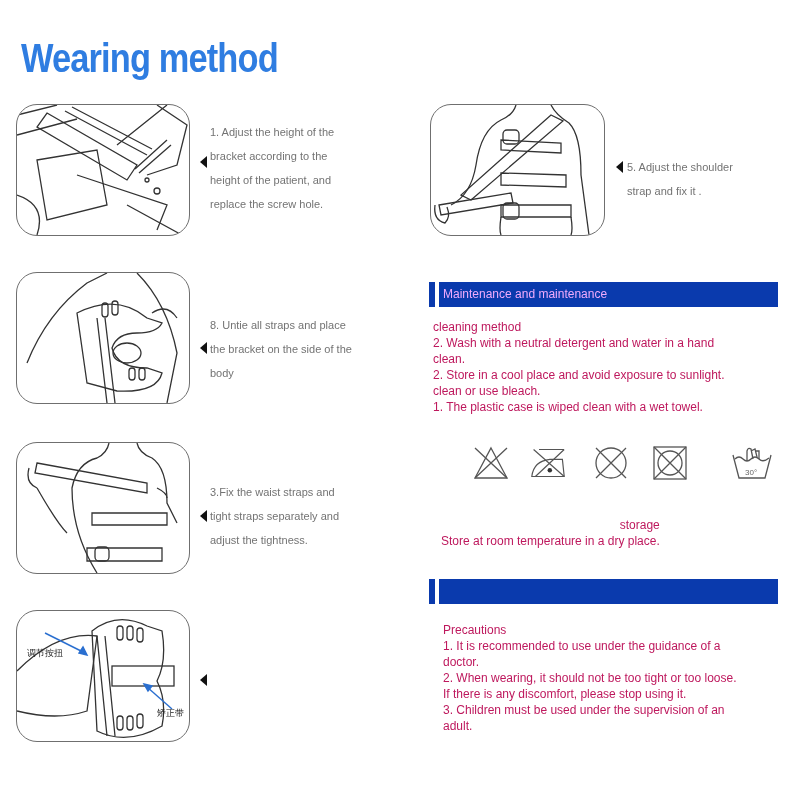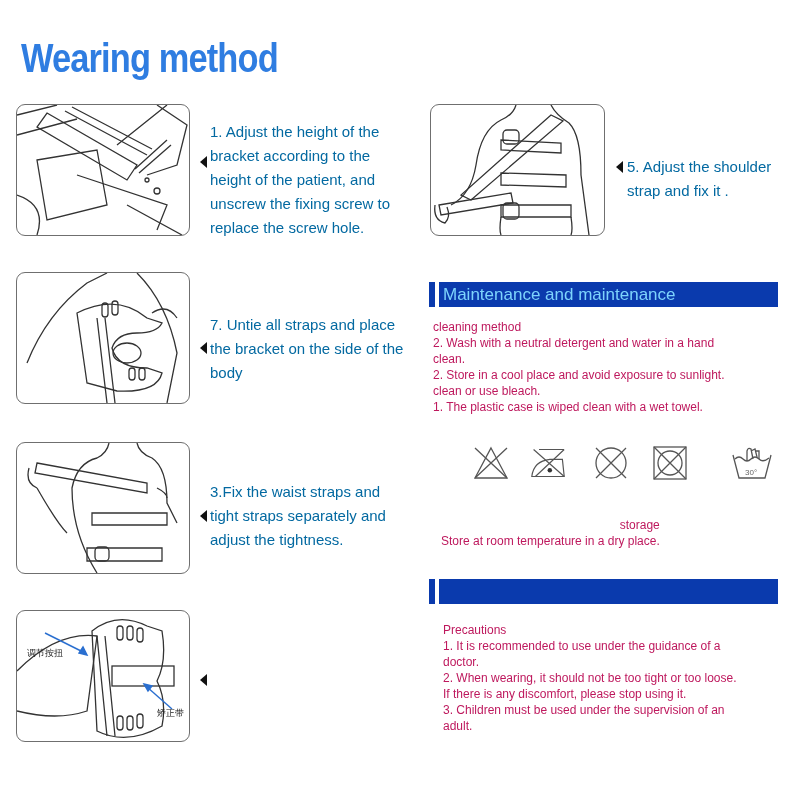--- a/index.html
+++ b/index.html
@@ -1,28 +1,28 @@
 <!DOCTYPE html>
 <html><head>
 <meta charset="utf-8">
 <style>
   html, body { margin:0; padding:0; background:#ffffff; }
   body { width:800px; height:800px; position:relative; overflow:hidden;
          font-family:"Liberation Sans", sans-serif; color:#1a1a1a; }
   .title { position:absolute; left:21px; top:36px; font-family:"Liberation Sans", sans-serif;
            font-weight:bold; font-size:40px; color:#2f7de1; letter-spacing:-1px;
            transform:scaleX(0.86); transform-origin:left top; white-space:nowrap; }
-  .panel { position:absolute; border:1.5px solid #6f6f6f; border-radius:9px; background:#fff; overflow:hidden; }
+  .panel { position:absolute; border:1.5px solid #6f6f6f; border-radius:21px; background:#fff; overflow:hidden; }
   .panel svg { width:100%; height:100%; display:block; }
-  .step { position:absolute; font-size:15px; line-height:24px; color:#0369a1; }
+  .step { position:absolute; font-size:11px; line-height:24px; color:#737373; }
   .pointer { position:absolute; width:0; height:0; border-top:6px solid transparent;
              border-bottom:6px solid transparent; border-right:7px solid #111; }
   .bar { position:absolute; height:25px; background:#0a3aad; }
   .bar-strip { position:absolute; width:6px; height:25px; background:#0a3aad; }
-  .bar-label { position:absolute; color:#7dd3fc; font-size:17px; line-height:25px; left:8px; top:0; white-space:nowrap; }
+  .bar-label { position:absolute; color:#f0abfc; font-size:12px; line-height:25px; left:8px; top:0; white-space:nowrap; }
   .block { position:absolute; font-size:12px; line-height:16px; color:#be185d; }
   .block div { white-space:nowrap; }
   .care { position:absolute; top:445px; width:36px; height:36px; }
   .care svg { width:100%; height:100%; }
   .cn-label { position:absolute; font-size:9px; color:#222; }
 </style>
 </head>
 <body>
 
 <div class="title">Wearing method</div>
@@ -41,42 +41,41 @@
         <circle cx="130" cy="75" r="2"></circle>
       <path d="M0 90 Q30 100 20 130 M110 100 L165 130"></path>
     </g>
   </svg>
 </div>
 <div class="pointer" style="left:200px;top:156px;"></div>
 <div class="step" style="left:210px;top:120px;">
   <div>1. Adjust the height of the</div>
   <div>bracket according to the</div>
   <div>height of the patient, and</div>
-  <div>unscrew the fixing screw to</div>
   <div>replace the screw hole.</div>
 </div>
 
 <div class="panel" style="left:16px;top:272px;width:172px;height:130px;">
   <svg viewBox="0 0 172 130">
     <g fill="none" stroke="#333" stroke-width="1.3">
       <path d="M10 90 Q30 40 70 10 L90 0 M120 0 Q150 30 160 80 L150 130"></path>
       <path d="M60 40 Q100 20 130 45 L145 50 Q140 60 120 60 Q100 60 95 75 Q100 95 130 95 L145 100 Q140 120 100 118 L70 110 Z"></path>
       <rect x="85" y="30" width="6" height="14" rx="3"></rect>
         <rect x="95" y="28" width="6" height="14" rx="3"></rect>
       <rect x="112" y="95" width="6" height="12" rx="3"></rect>
         <rect x="122" y="95" width="6" height="12" rx="3"></rect>
       <path d="M80 45 L90 130 M88 45 L98 130"></path>
       <ellipse cx="110" cy="80" rx="14" ry="10"></ellipse>
       <path d="M135 40 Q150 30 160 45"></path>
     </g>
   </svg>
 </div>
 <div class="pointer" style="left:200px;top:342px;"></div>
 <div class="step" style="left:210px;top:313px;">
-  <div>7. Untie all straps and place</div>
+  <div>8. Untie all straps and place</div>
   <div>the bracket on the side of the</div>
   <div>body</div>
 </div>
 
 <div class="panel" style="left:16px;top:442px;width:172px;height:130px;">
   <svg viewBox="0 0 172 130">
     <g fill="none" stroke="#333" stroke-width="1.3">
       <path d="M92 0 Q90 10 80 15 Q60 20 55 45 Q55 90 80 130 M120 0 Q122 10 135 15 Q150 25 150 60 L160 80"></path>
       <path d="M20 20 L130 40 L130 50 L18 30 Z"></path>
       <path d="M12 25 Q8 40 20 45 M20 45 Q40 80 50 90"></path>

